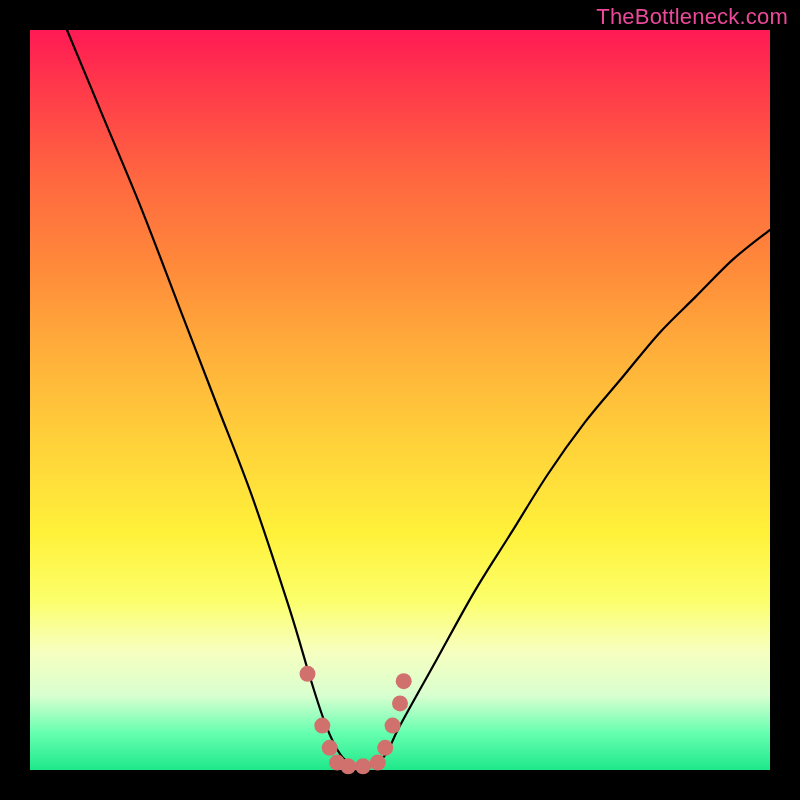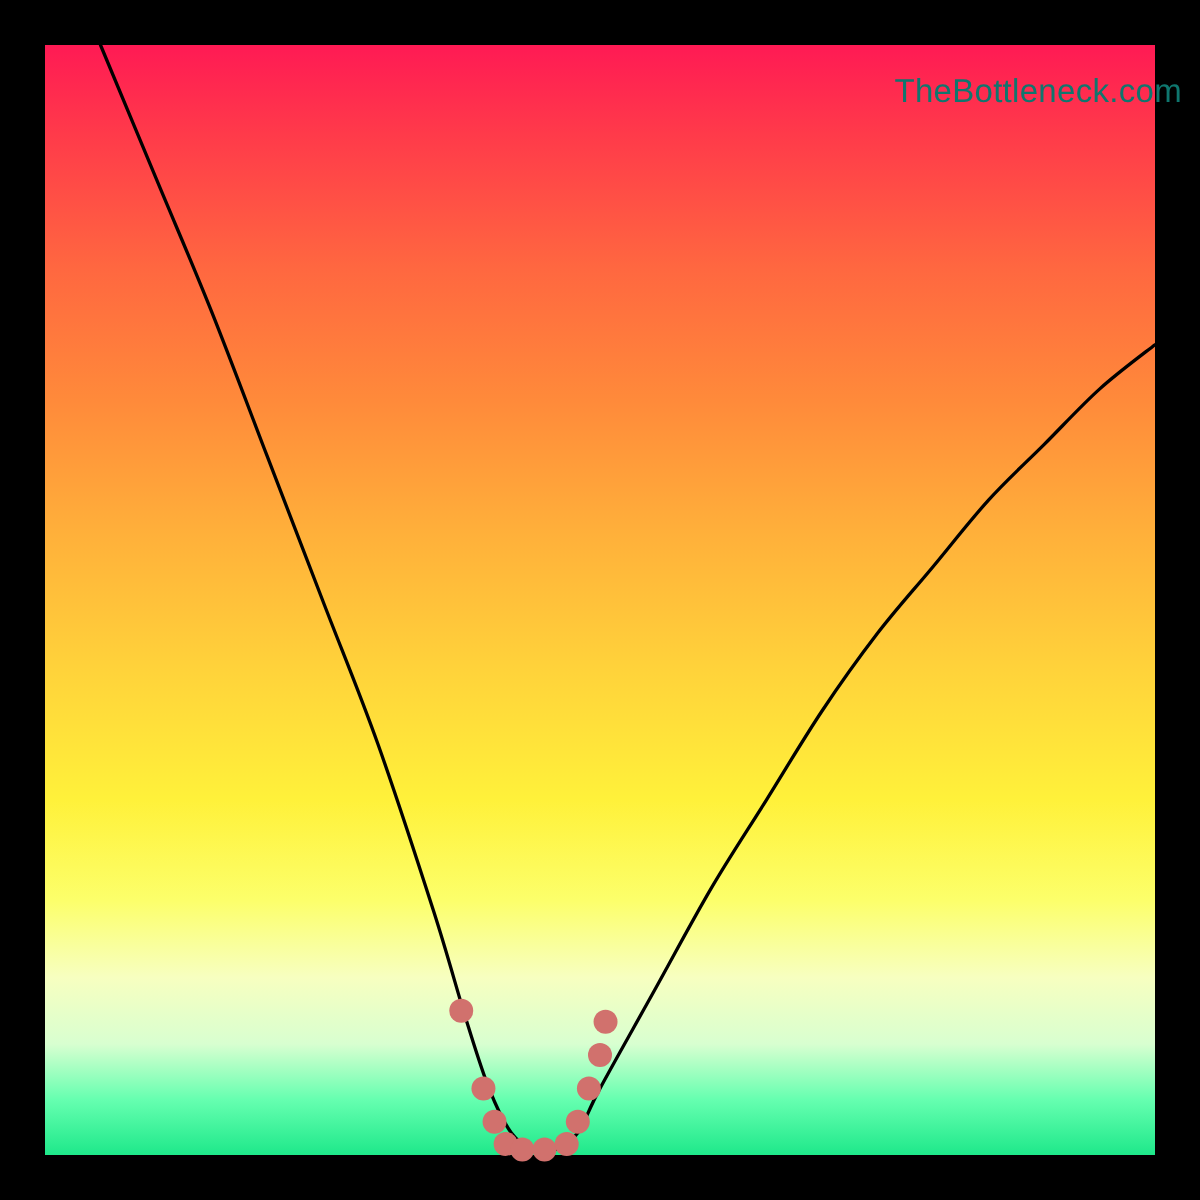--- a/index.html
+++ b/index.html
@@ -40,23 +40,22 @@
       #66ffb0 95%,
       #1ee88a 100%
     );
   }
   .watermark {
     position: absolute;
     top: 4px;
     right: 12px;
     font-size: 22px;
     font-weight: 500;
-    color: #0f766e;
+    color: #ec4899;
     letter-spacing: 0.2px;
-    margin-top: 44px;
   }
   svg.curve {
     position: absolute;
     left: 30px;
     top: 30px;
     width: 740px;
     height: 740px;
     overflow: visible;
   }
 </style>

